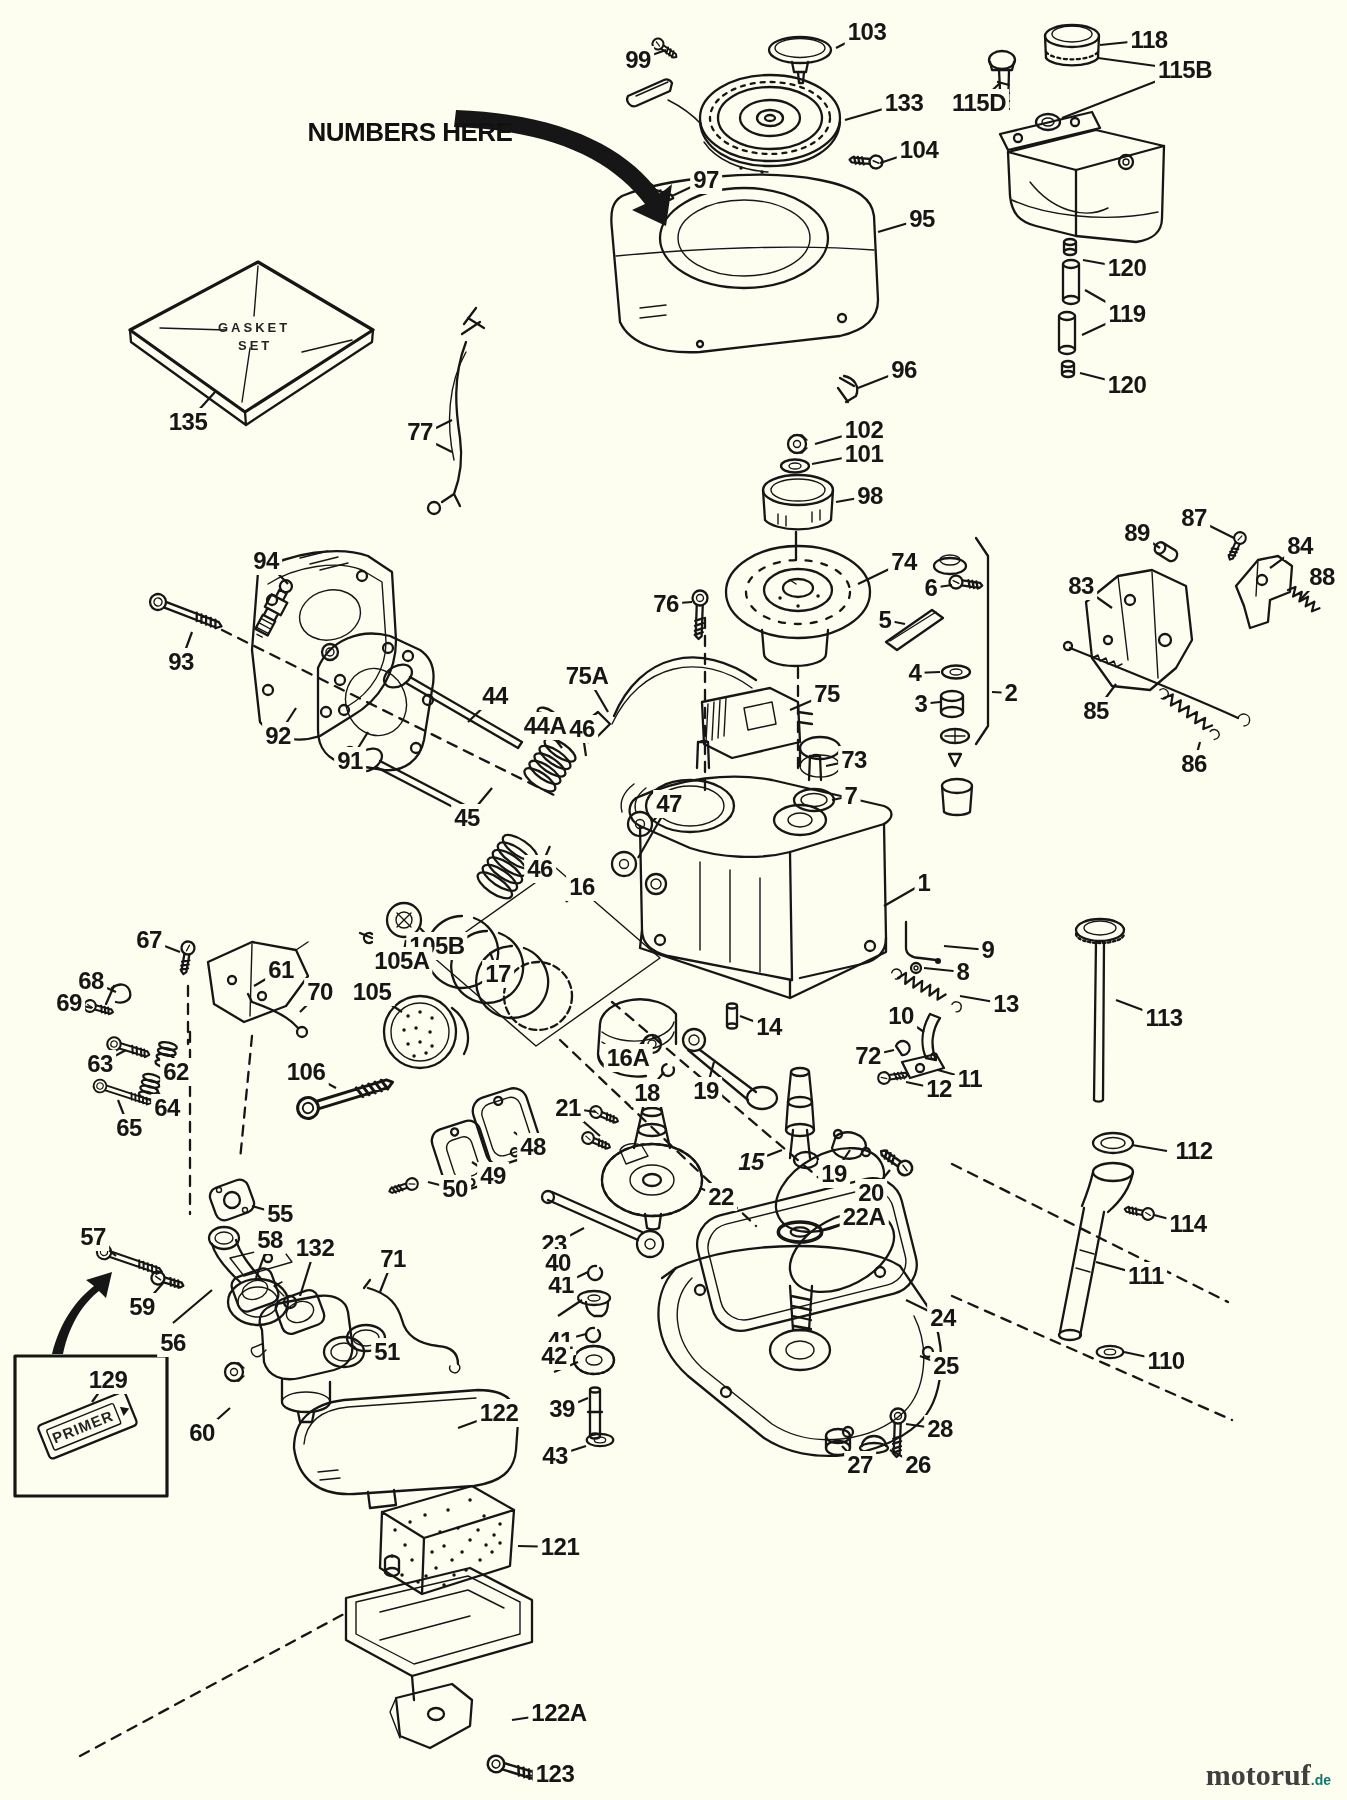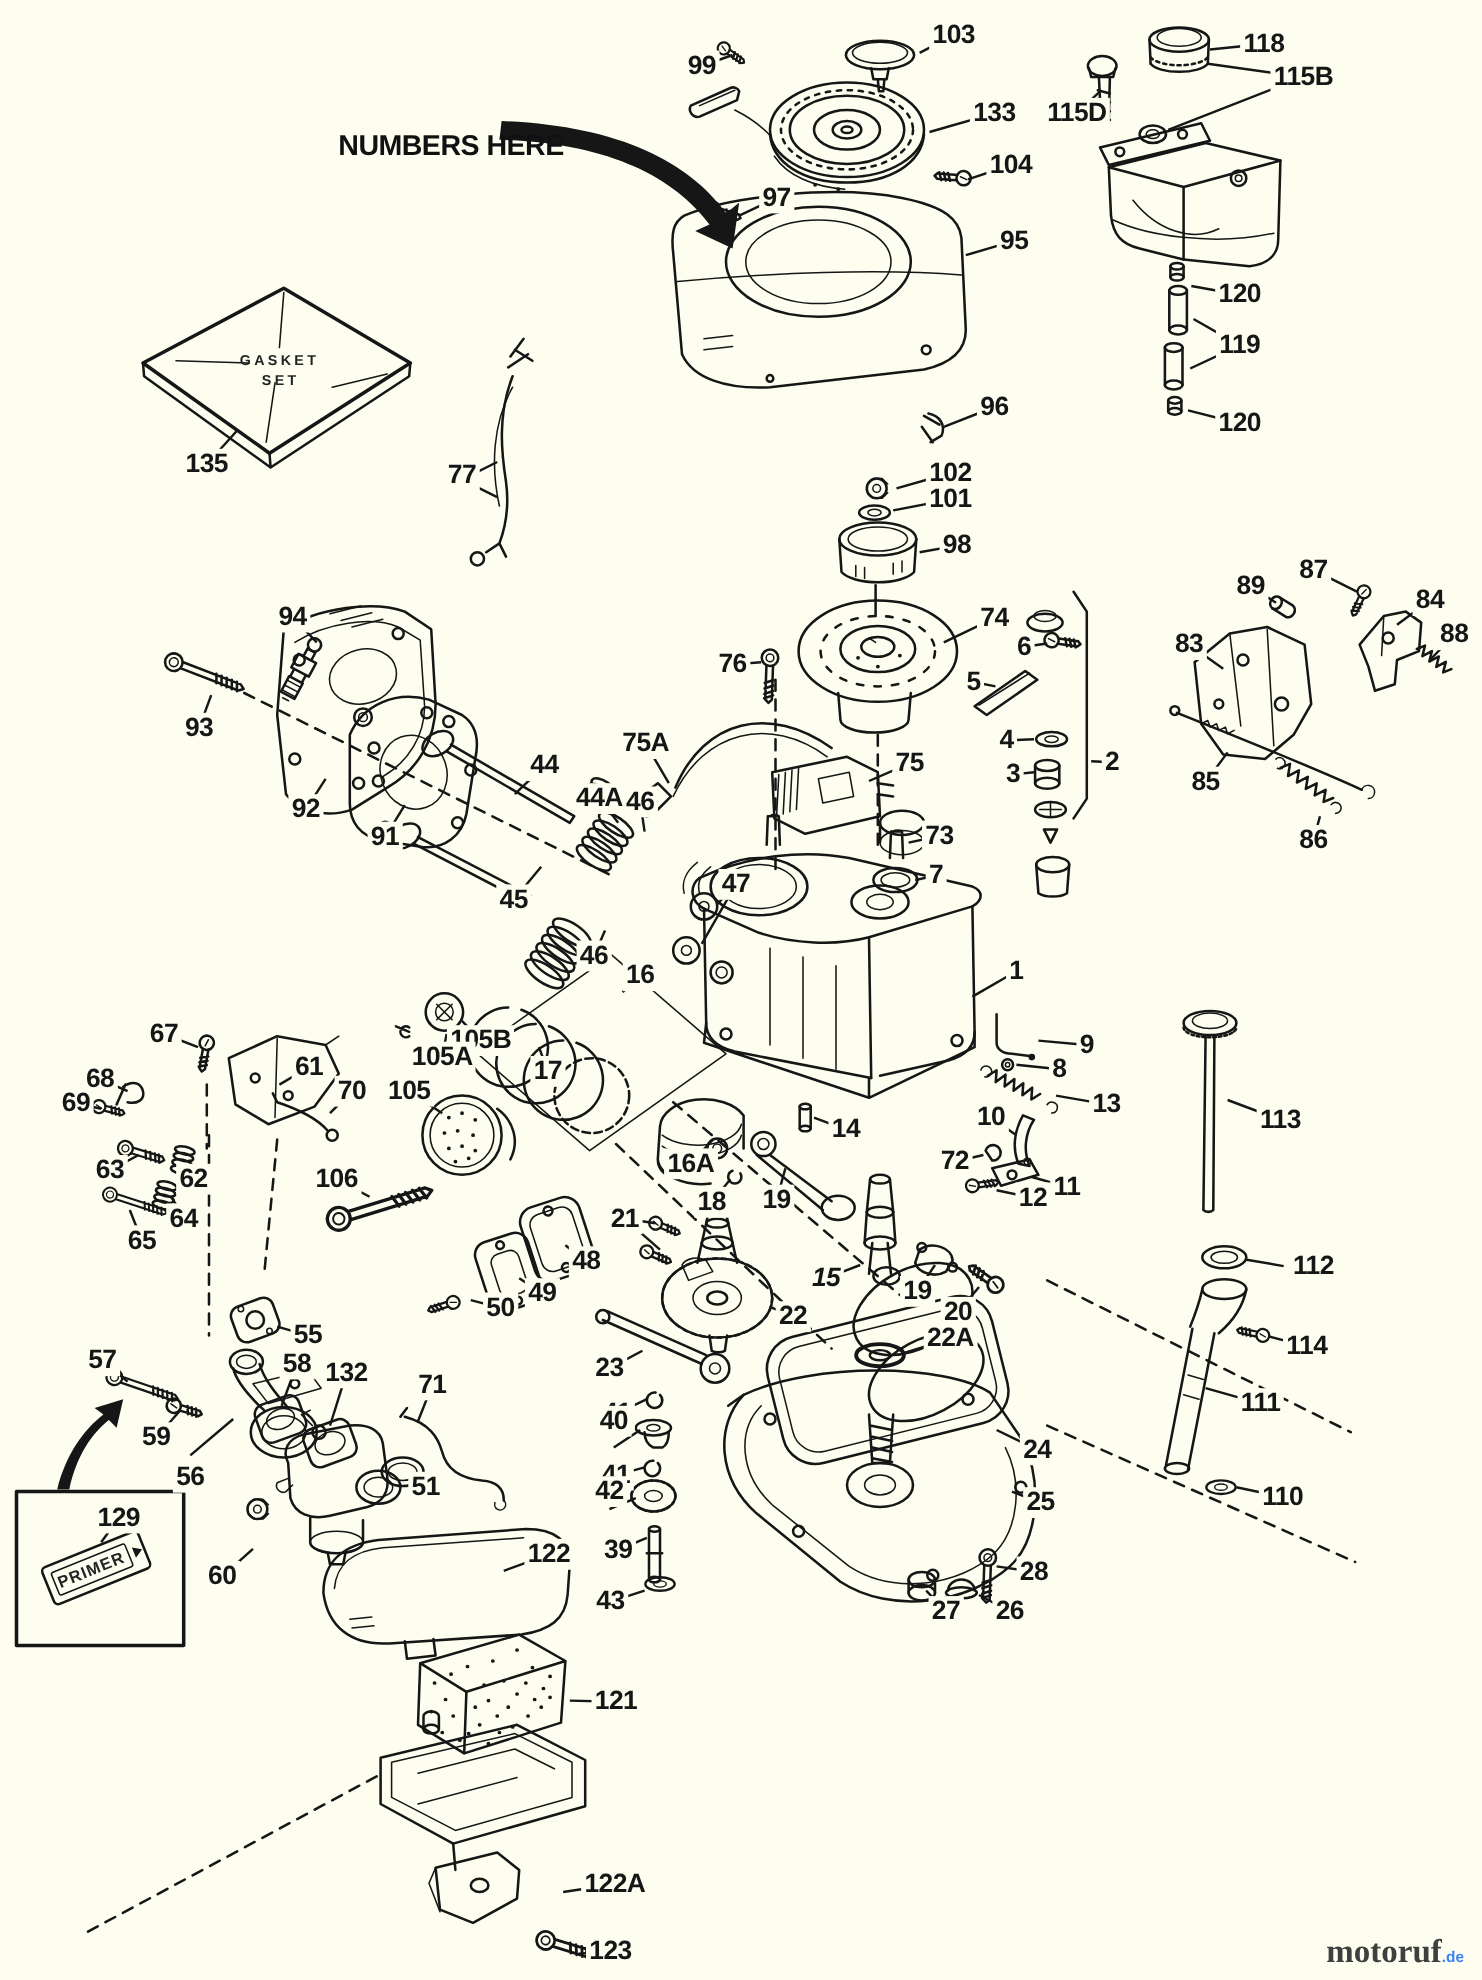--- a/index.html
+++ b/index.html
@@ -15,21 +15,21 @@
   #art .dots{stroke-width:3.4;}
   #art text{stroke:none;fill:#242424;}
   .sketchtxt{font:600 13px "Liberation Sans",sans-serif;letter-spacing:3px;}
   .primertxt{font:bold 15px "Liberation Sans",sans-serif;letter-spacing:1px;}
   .plabel{position:absolute;transform:translate(-50%,-50%);font:bold 24px "Liberation Sans",sans-serif;
           color:var(--ink);background:var(--bg);padding:0 3px;letter-spacing:-0.5px;white-space:nowrap;z-index:3;}
   #model-callout{position:absolute;left:290px;top:118px;width:240px;text-align:center;
           font:bold 26px "Liberation Sans",sans-serif;line-height:29px;color:#111;letter-spacing:-0.5px;z-index:3;}
   #watermark{position:absolute;right:16px;bottom:8px;z-index:4;}
   #watermark .wname{font:bold 30px "Liberation Serif",serif;color:#3f3f3f;letter-spacing:0;}
-  #watermark .wtld{font:bold 14px "Liberation Sans",sans-serif;color:#3b82f6;}
+  #watermark .wtld{font:bold 14px "Liberation Sans",sans-serif;color:#0f766e;}
 </style>
 </head>
 <body>
 
 <div id="canvas">
 
 <svg id="art" viewBox="0 0 1347 1800" width="1347" height="1800">
   <defs>
     <g id="boltlong">
       <circle r="8"></circle>
@@ -857,21 +857,21 @@
     <div class="plabel" style="left: 864px; top: 1217px;">22A</div>
     <div class="plabel" style="left: 554px; top: 1244px;">23</div>
     <div class="plabel" style="left: 1188px; top: 1224px;">114</div>
     <div class="plabel" style="left: 1146px; top: 1276px;">111</div>
     <div class="plabel" style="left: 280px; top: 1214px;">55</div>
     <div class="plabel" style="left: 93px; top: 1237px;">57</div>
     <div class="plabel" style="left: 270px; top: 1240px;">58</div>
     <div class="plabel" style="left: 315px; top: 1248px;">132</div>
     <div class="plabel" style="left: 393px; top: 1259px;">71</div>
     <div class="plabel" style="left: 561px; top: 1285px;">41</div>
-    <div class="plabel" style="left: 558px; top: 1263px; margin-top: 29px;">40</div>
+    <div class="plabel" style="left: 558px; top: 1263px;">40</div>
     <div class="plabel" style="left: 560px; top: 1341px;">41</div>
     <div class="plabel" style="left: 943px; top: 1318px;">24</div>
     <div class="plabel" style="left: 554px; top: 1356px;">42</div>
     <div class="plabel" style="left: 946px; top: 1366px;">25</div>
     <div class="plabel" style="left: 1166px; top: 1361px;">110</div>
     <div class="plabel" style="left: 142px; top: 1307px;">59</div>
     <div class="plabel" style="left: 173px; top: 1323px; margin-top: 20px;">56</div>
     <div class="plabel" style="left: 387px; top: 1352px;">51</div>
     <div class="plabel" style="left: 562px; top: 1409px;">39</div>
     <div class="plabel" style="left: 108px; top: 1380px;">129</div>

